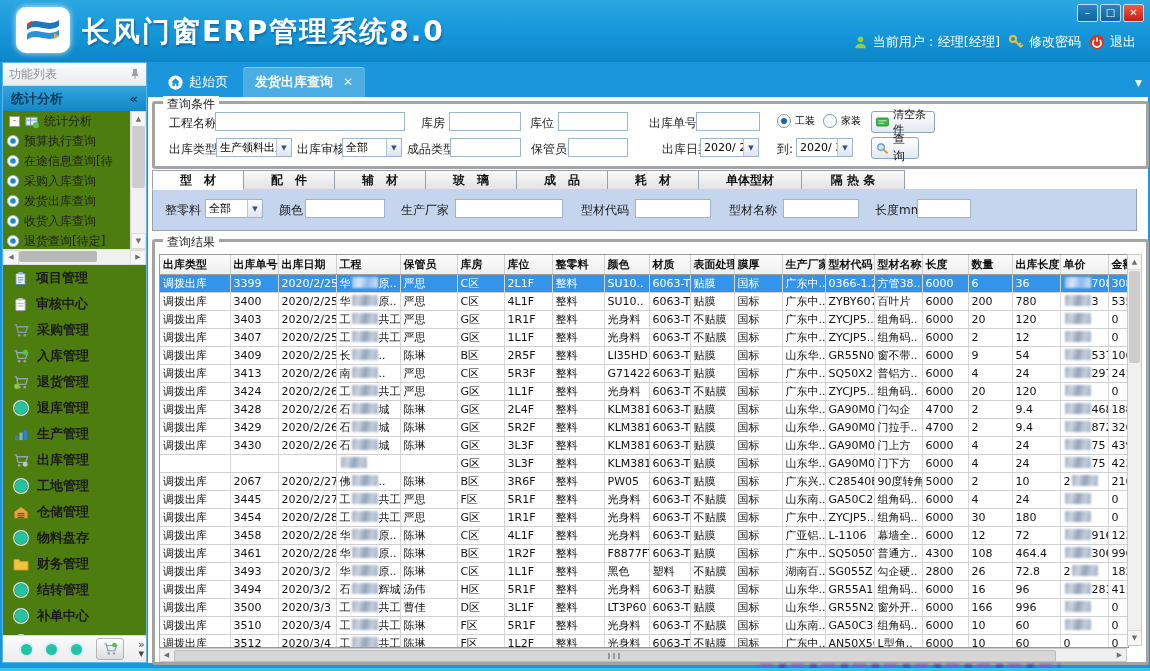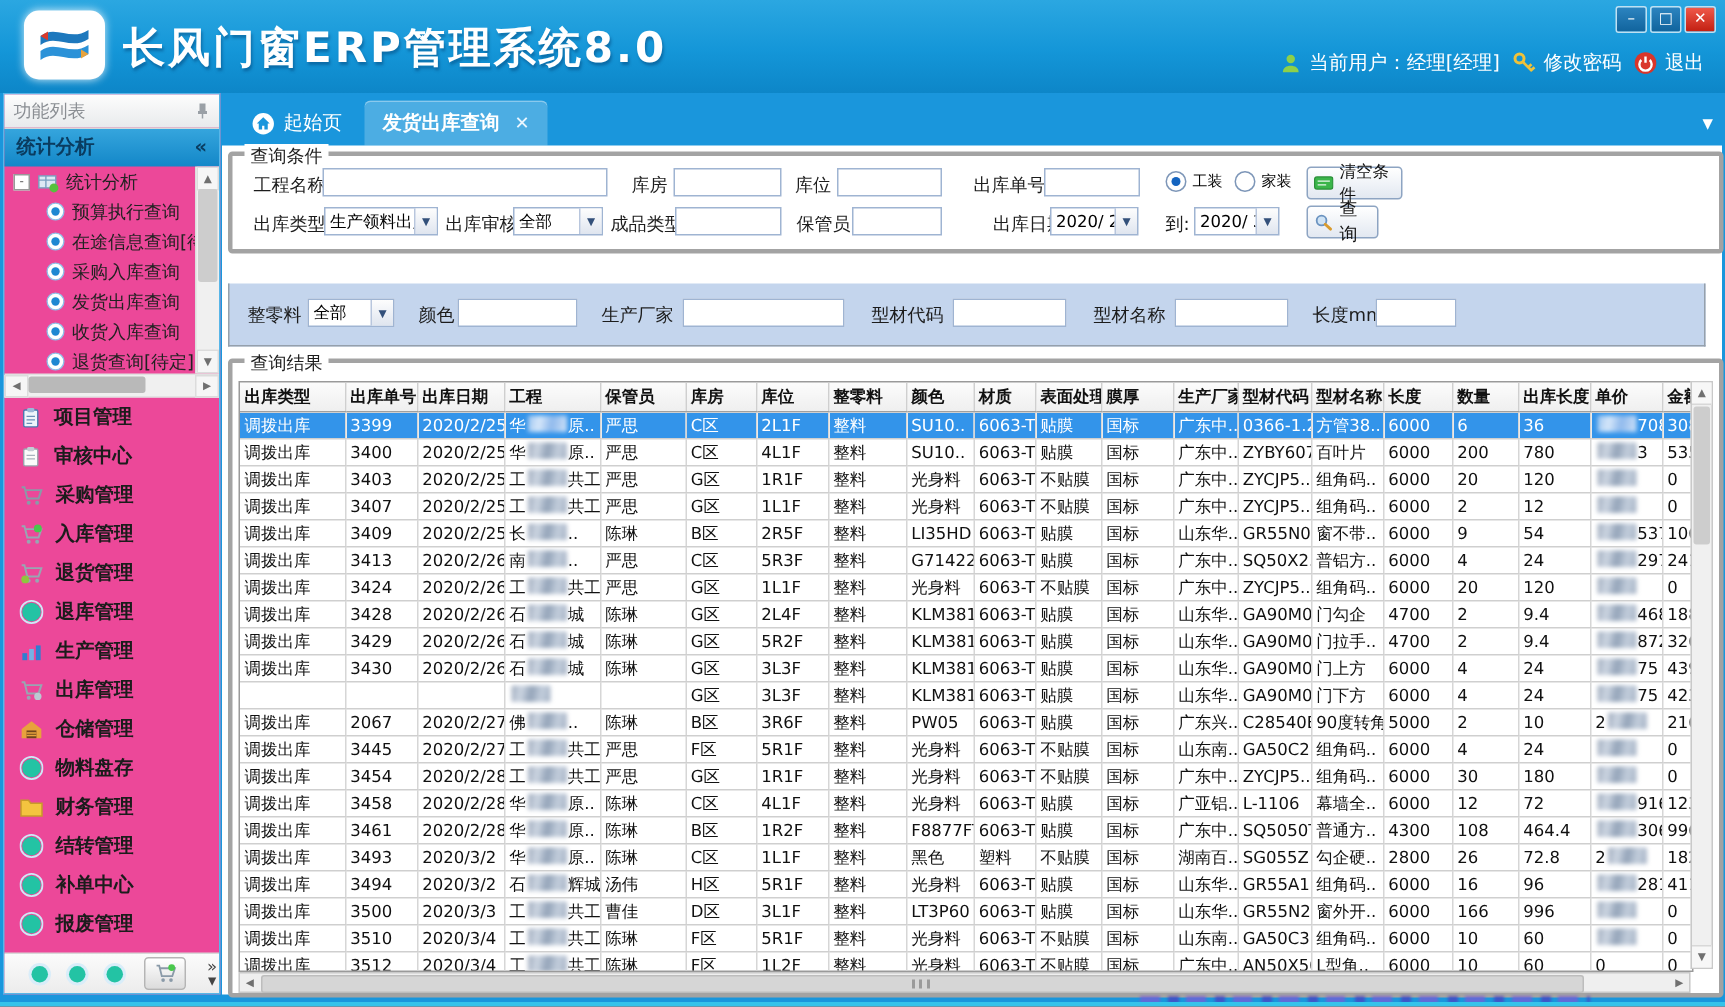--- a/index.html
+++ b/index.html
@@ -13,33 +13,33 @@
     border-radius:10px;box-shadow:0 0 6px rgba(255,255,255,.8);display:flex;align-items:center;justify-content:center;}
   .app-title{position:absolute;left:82px;top:13px;color:#fff;font-size:28px;font-weight:bold;
     letter-spacing:2px;text-shadow:1px 2px 2px rgba(0,60,110,.45);white-space:nowrap;}
   .winbtns{position:absolute;right:6px;top:4px;display:flex;gap:2px;}
   .wb{width:19px;height:16px;background:linear-gradient(#2c84c0,#11649d);border:1px solid #bfe0f2;
     color:#fff;font-size:10px;line-height:15px;text-align:center;cursor:pointer;border-radius:2px;}
   .wb.close{background:linear-gradient(#f05a4a,#c21f12);}
   .userbar{position:absolute;right:14px;top:33px;display:flex;align-items:center;gap:8px;color:#fff;font-size:13px;white-space:nowrap;}
   .ub-item{display:flex;align-items:center;gap:5px;cursor:pointer;}
   
-  .sidebar{position:absolute;left:2px;top:62px;width:145px;height:601px;background:#ec4899;
+  .sidebar{position:absolute;left:2px;top:62px;width:145px;height:601px;background:#4d7c0f;
     border:1px solid #58b6e8;box-sizing:border-box;}
   .sb-title{height:22px;background:linear-gradient(#fdfdfd,#e8eaec);border-bottom:1px solid #d5d8da;
     color:#8b8f94;font-size:12px;line-height:22px;padding:0 6px;display:flex;justify-content:space-between;align-items:center;}
   .sb-section{height:25px;background:linear-gradient(#35a5dd,#1387c8);color:#0a3c60;font-size:13px;
     font-weight:bold;line-height:25px;padding:0 8px;display:flex;justify-content:space-between;cursor:pointer;}
   .sb-section .chev{color:#0a3c60;font-weight:bold;}
   .tree{position:relative;height:138px;overflow:hidden;border-bottom:1px solid #e0e0e0;}
   .tree-inner{position:absolute;left:0;top:0;right:15px;bottom:0;overflow:hidden;}
   .tree-row{display:flex;align-items:center;gap:4px;height:20px;font-size:12px;color:#222;
     padding-left:6px;white-space:nowrap;cursor:pointer;}
   .tree-row.root{font-size:12px;}
-  .tree-row.child{padding-left:27px;}
+  .tree-row.child{padding-left:3px;}
   .expander{width:9px;height:9px;border:1px solid #999;background:#fff;font-size:8px;line-height:7px;
     text-align:center;color:#555;flex:0 0 auto;}
   .tvsb{position:absolute;right:0;top:0;width:15px;bottom:0;background:#f0f0f0;border-left:1px solid #dcdcdc;}
   .tvsb .arr{height:14px;font-size:7px;color:#707070;text-align:center;line-height:14px;background:#f6f6f6;border:1px solid #dcdcdc;cursor:pointer;}
   .tvsb .arr.bot{position:absolute;bottom:0;left:0;right:0;}
   .tvsb .thumb{position:absolute;left:1px;right:1px;top:15px;height:62px;background:#cdcdcd;border-radius:2px;cursor:pointer;}
   .thsb{position:relative;height:14px;background:#f0f0f0;border-bottom:1px solid #e2e2e2;}
   .thsb .arr{position:absolute;top:0;width:14px;height:13px;font-size:7px;color:#707070;text-align:center;line-height:13px;background:#f6f6f6;border:1px solid #dcdcdc;cursor:pointer;}
   .thsb .thumb{position:absolute;left:16px;top:1px;width:78px;height:11px;background:#b9b9b9;border-radius:2px;cursor:pointer;}
   .groups{position:absolute;left:0;top:202px;right:0;bottom:26px;overflow:hidden;}
@@ -337,20 +337,29 @@
               <path d="M1 2h2l2 8h8l2-6H4" fill="none" stroke="#98a6b2" stroke-width="1.4"></path>
               <circle cx="6" cy="13" r="1.4" fill="#98a6b2"></circle>
               <circle cx="12" cy="13" r="1.4" fill="#98a6b2"></circle>
               <circle cx="12.5" cy="12" r="2.6" fill="#bcc8d2"></circle>
             </svg>
           </span>
           <span>出库管理</span>
         </div>
         <div class="grp">
           <span class="icon">
+            <svg width="16" height="16" viewBox="0 0 16 16">
+              <circle cx="8" cy="8" r="7.4" fill="none" stroke="#cfe8f7" stroke-width="1.2"></circle>
+              <circle cx="8" cy="8" r="6.2" fill="#23c3a4"></circle>
+            </svg>
+          </span>
+          <span>工地管理</span>
+        </div>
+        <div class="grp">
+          <span class="icon">
             <svg width="16" height="15" viewBox="0 0 16 16">
               <path d="M1 7.5L8 2l7 5.5V14H1z" fill="#e8a23c"></path>
               <rect x="4.5" y="8.5" width="7" height="5.5" fill="#6e441c"></rect>
               <path d="M4.5 10.3h7M4.5 12.1h7" stroke="#e8a23c"></path>
             </svg>
           </span>
           <span>仓储管理</span>
         </div>
         <div class="grp">
           <span class="icon">
@@ -489,20 +498,30 @@
         <span class="icon">
             <svg width="13" height="13" viewBox="0 0 16 16">
               <circle cx="6.2" cy="6.2" r="4" fill="#cfe3f5" stroke="#6b93c0" stroke-width="1.5"></circle>
               <path d="M9.2 9.2l4.4 4" stroke="#d99b2e" stroke-width="2.4" stroke-linecap="round"></path>
             </svg>
           </span>
         <span>查 询</span>
       </span>
     </div>
 
+    <div class="mattabs">
+        <div class="mtab active" style="left: 0px; width: 92px;">型　材</div>
+        <div class="mtab" style="left: 91px; width: 92px;">配　件</div>
+        <div class="mtab" style="left: 182px; width: 92px;">辅　材</div>
+        <div class="mtab" style="left: 273px; width: 92px;">玻　璃</div>
+        <div class="mtab" style="left: 364px; width: 92px;">成　品</div>
+        <div class="mtab" style="left: 455px; width: 92px;">耗　材</div>
+        <div class="mtab" style="left: 546px; width: 104px;">单体型材</div>
+        <div class="mtab" style="left: 649px; width: 104px;">隔 热 条</div>
+      </div>
     <div class="subfilter">
       <span class="fld-label" style="left:12px;top:13px;">整零料</span>
       <span class="dd" style="left:52px;top:10px;width:58px;">
           <span class="val">全部</span>
           <span class="arrow">▼</span>
         </span>
       <span class="fld-label" style="left:126px;top:13px;">颜色</span>
       <input class="inp" style="left: 152px; top: 10px; width: 80px;" value="">
       <span class="fld-label" style="left:248px;top:13px;">生产厂家</span>
       <input class="inp" style="left: 302px; top: 10px; width: 108px;" value="">

